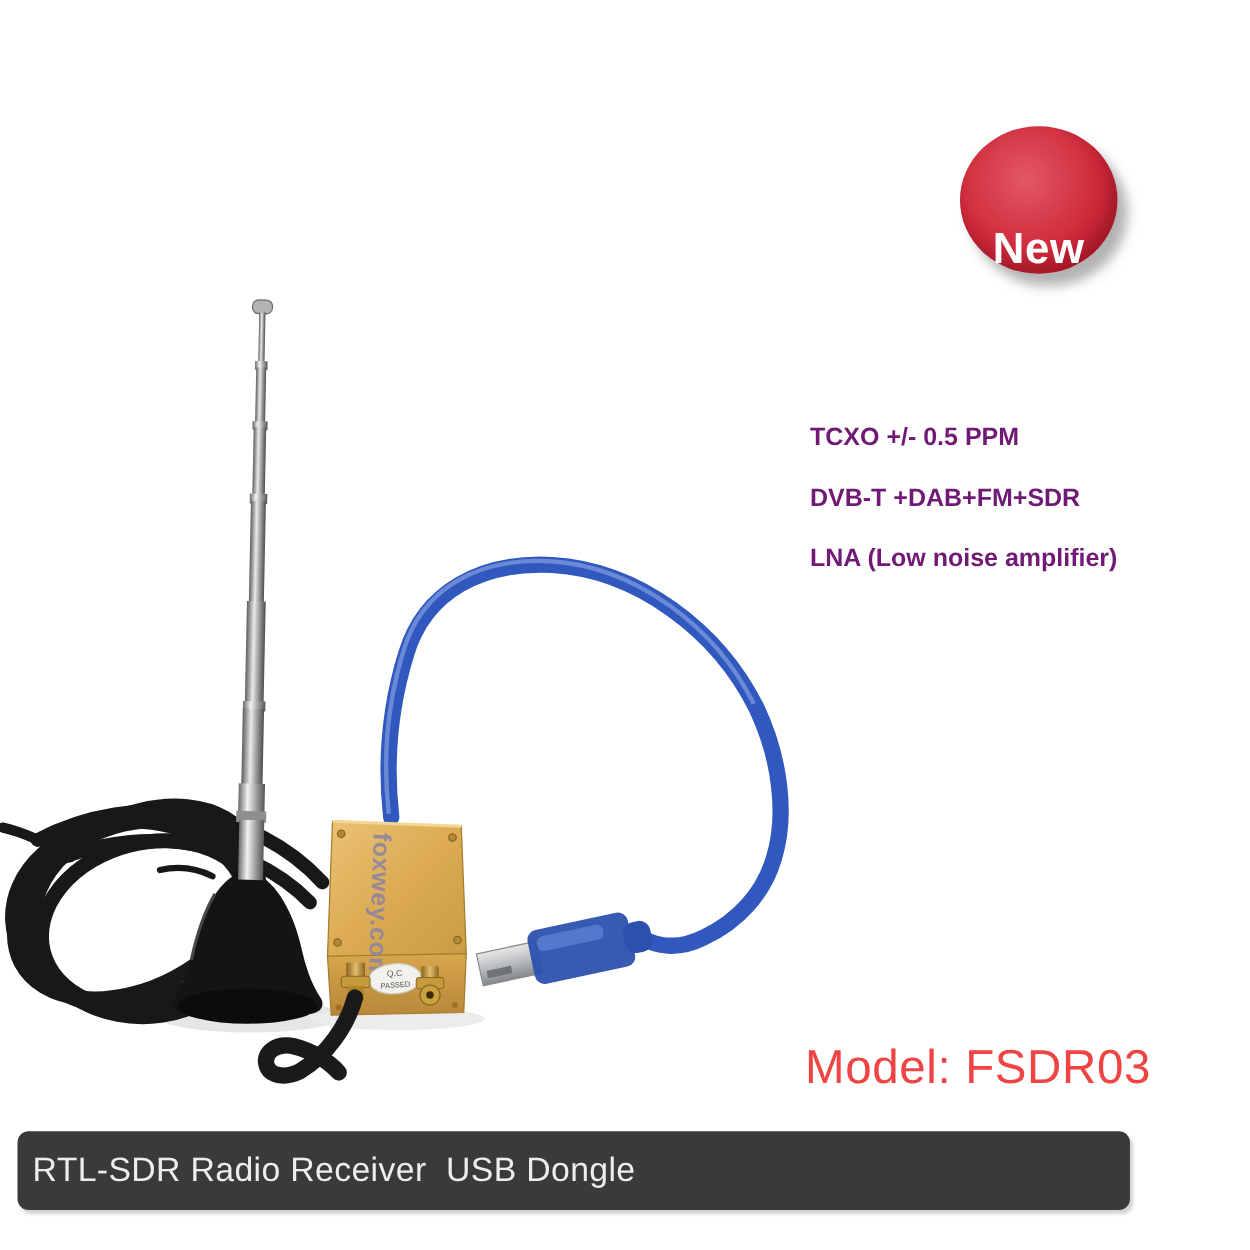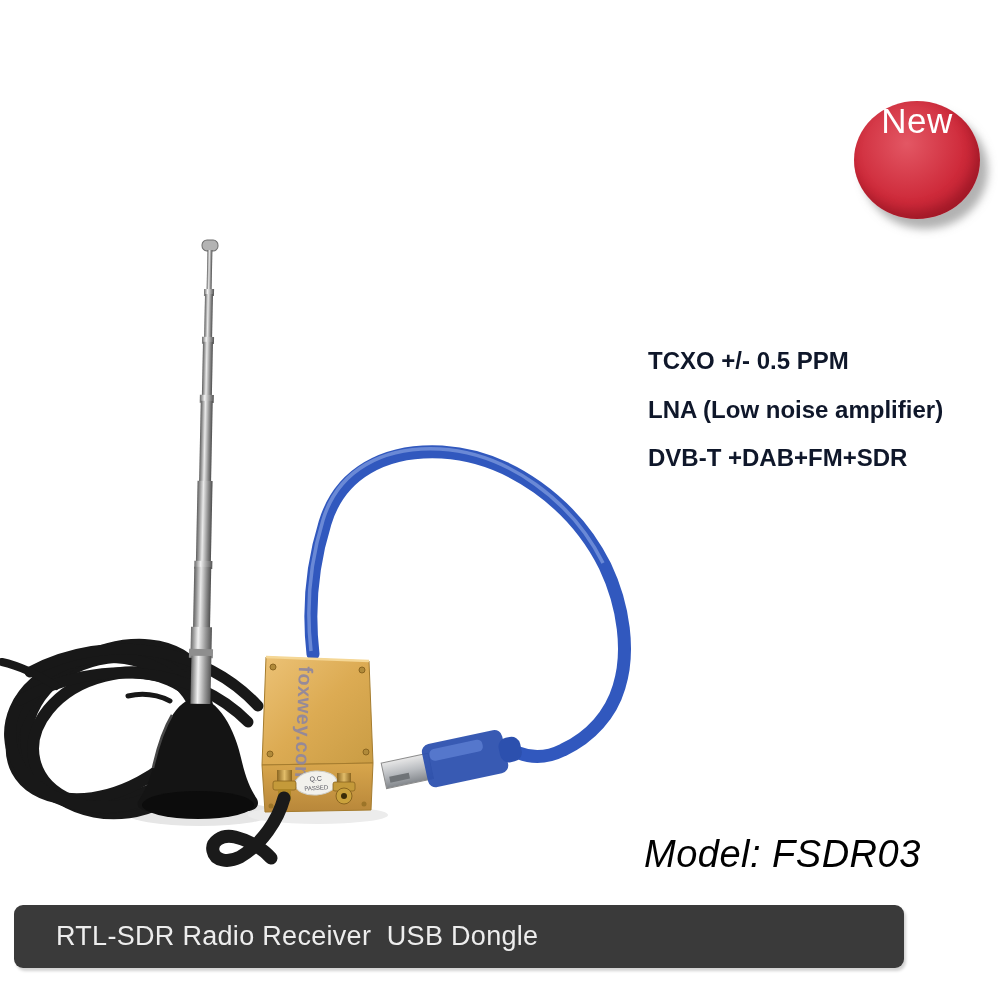--- a/index.html
+++ b/index.html
@@ -6,51 +6,51 @@
   body{
     width:1000px;height:1000px;position:relative;overflow:hidden;
     background:#ffffff;
     font-family:"Liberation Sans", sans-serif;
   }
   .canvas{position:absolute;inset:0;width:1000px;height:1000px;}
   svg.art{position:absolute;left:0;top:0;z-index:1;}
 
   
   .badge{
-    position:absolute;left:854px;top:101px;width:126px;height:118px;z-index:3;
+    position:absolute;left:768px;top:101px;width:126px;height:118px;z-index:3;
     border-radius:50%;
     background:radial-gradient(circle at 42% 36%, #e35764 0%, #ce2a3a 55%, #b31b2b 100%);
     box-shadow:8px 10px 9px rgba(115,115,115,.55), inset -5px -8px 12px rgba(120,10,25,.45);
-    display:flex;align-items:flex-start;justify-content:center;
+    display:flex;align-items:flex-end;justify-content:center;font-weight:bold;
   }
   .badge span{color:#ffffff;font-size:35px;letter-spacing:.5px;}
 
   
   .specs{
-    position:absolute;left:648px;top:337px;z-index:3;
-    color:#0f172a;font-weight:bold;font-size:24px;line-height:48.5px;
+    position:absolute;left:648px;top:326px;z-index:3;
+    color:#701a75;font-weight:bold;font-size:20px;line-height:48.5px;
     white-space:nowrap;
   }
 
   
   .model{
     position:absolute;left:644px;top:833px;z-index:3;
-    color:#000000;font-size:38px;font-style:italic;white-space:nowrap;
+    color:#ef4444;font-size:38px;white-space:nowrap;
     letter-spacing:.5px;
   }
 
   
   .banner{
     position:absolute;left:14px;top:905px;width:890px;height:63px;z-index:3;
     background:var(--banner-bg,#3a3a3a);border-radius:9px;
     display:flex;align-items:center;
     box-shadow:2px 3px 3px rgba(0,0,0,.18);
   }
   .banner span{
-    color:var(--banner-text,#ededed);font-size:27px;padding-left:42px;
+    color:var(--banner-text,#ededed);font-size:27px;padding-left:12px;
     white-space:pre;letter-spacing:.3px;
   }
 </style>
 </head>
 <body>
 
 <div class="canvas">
 
   <svg class="art" width="1000" height="1000" viewBox="0 0 1000 1000">
     <defs>
@@ -179,22 +179,22 @@
       <rect x="500" y="746" width="22" height="25" rx="9" fill="#2c50ae"></rect>
     </g>
   </svg>
 
   <div class="badge">
     <span>New</span>
   </div>
 
   <div class="specs">
     <div>TCXO +/- 0.5 PPM</div>
+    <div>DVB-T +DAB+FM+SDR</div>
     <div>LNA (Low noise amplifier)</div>
-    <div>DVB-T +DAB+FM+SDR</div>
   </div>
 
   <div class="model">Model: FSDR03</div>
 
   <div class="banner">
     <span>RTL-SDR Radio Receiver  USB Dongle</span>
   </div>
 
 </div>
 

